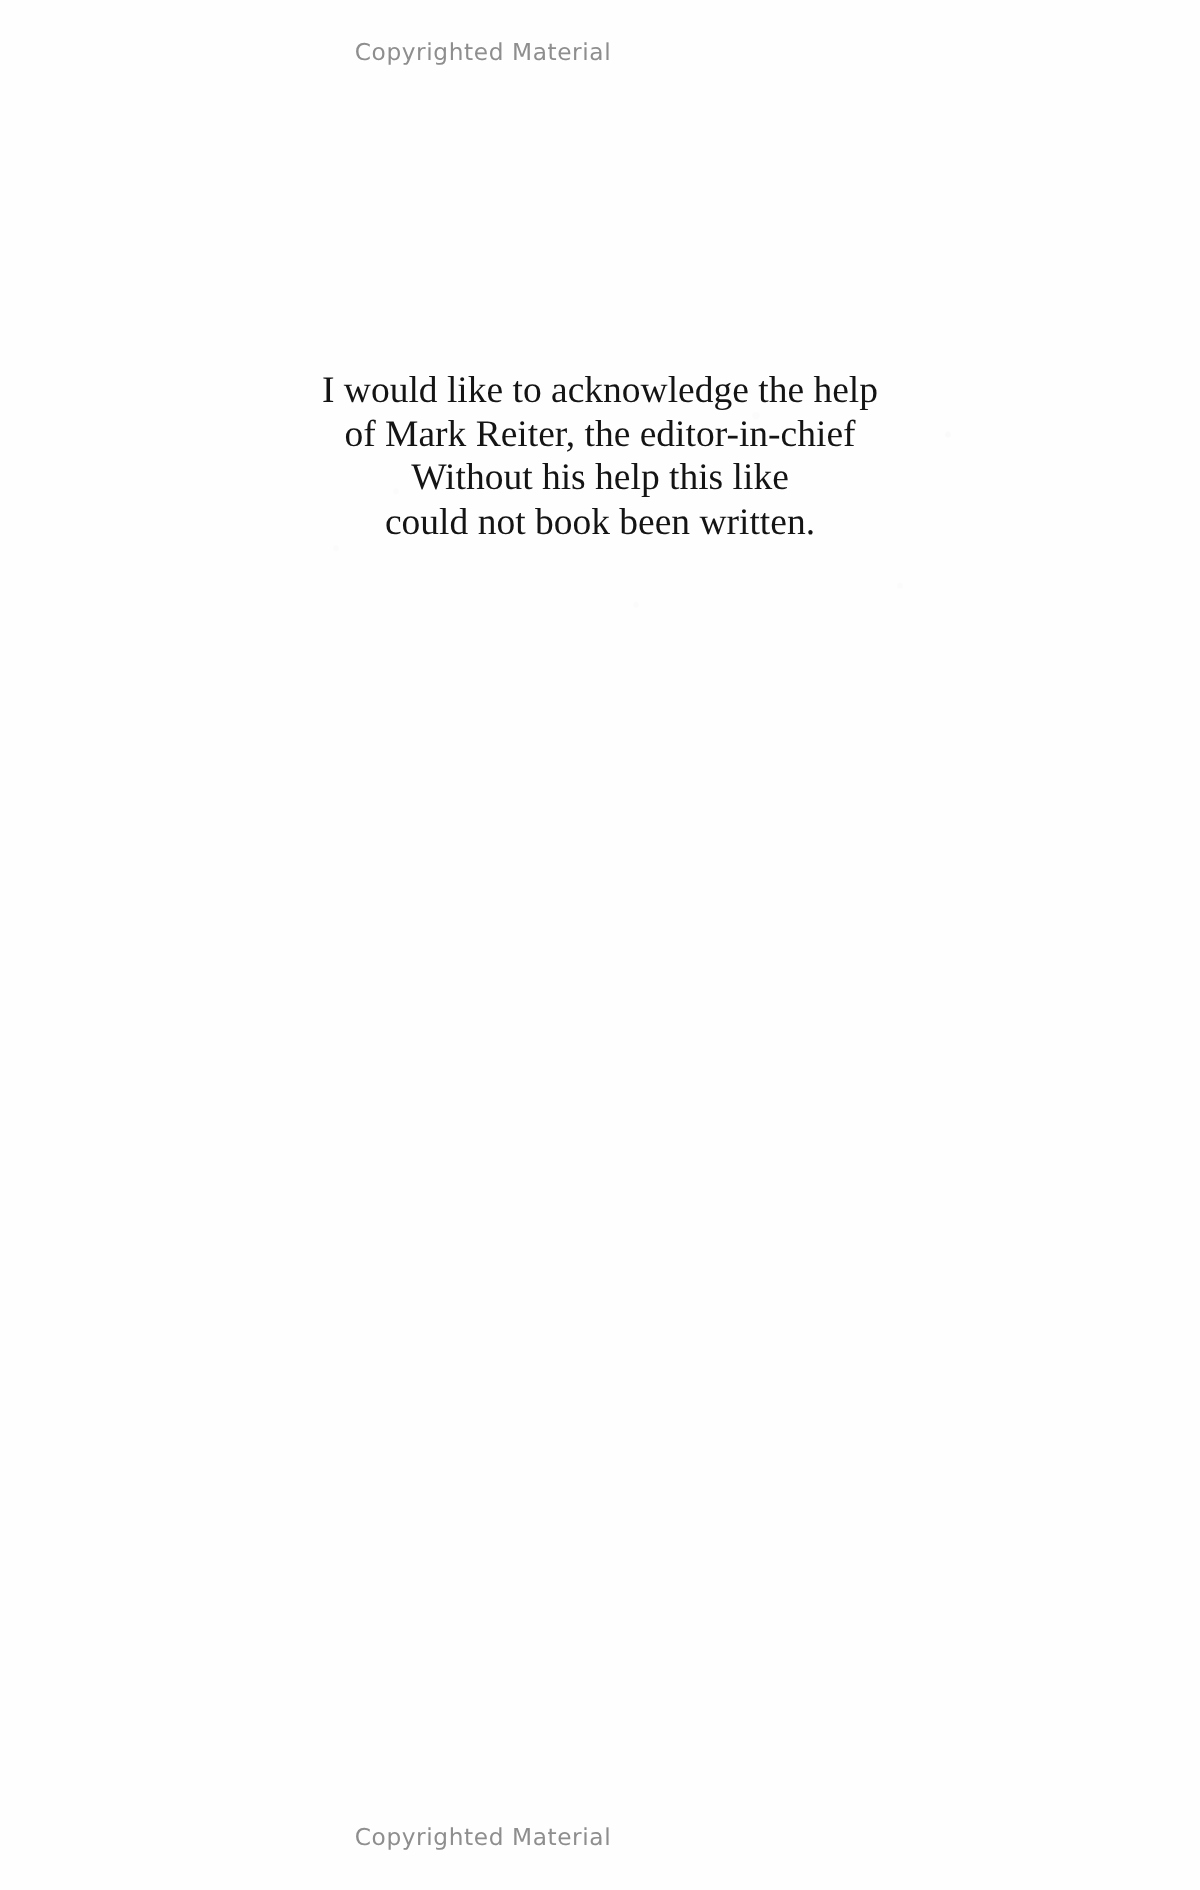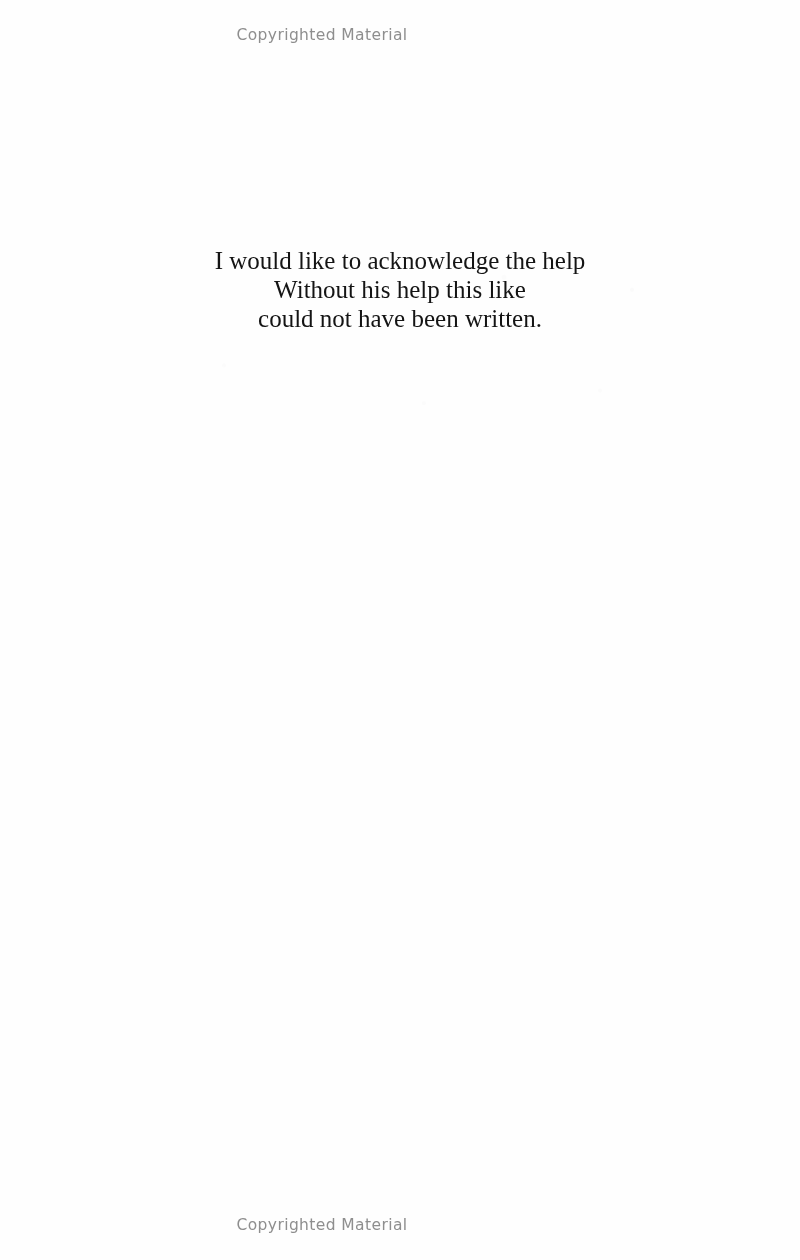--- a/index.html
+++ b/index.html
@@ -68,19 +68,20 @@
 <body>
 
 <div class="page">
 
   <div class="paper-tone"></div>
 
   <div class="watermark watermark-top">Copyrighted Material</div>
 
   <div class="quote-block">
     <div class="quote-line">I would like to acknowledge the help</div>
+    <div class="quote-line">of Mark Reiter, the editor-in-chief</div>
     <div class="quote-line">Without his help this like</div>
-    <div class="quote-line">could not have been written.</div>
+    <div class="quote-line">could not book been written.</div>
   </div>
 
   <div class="watermark watermark-bottom">Copyrighted Material</div>
 
 </div>
 
 </body></html>

